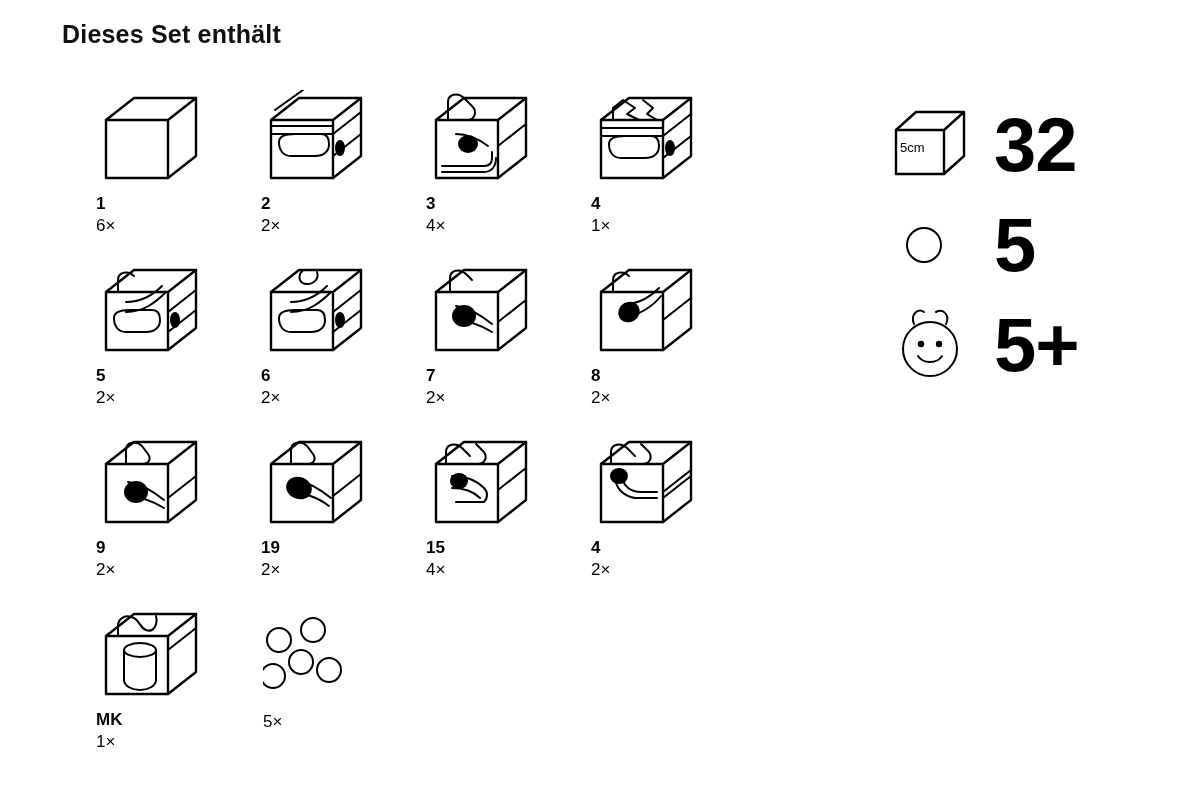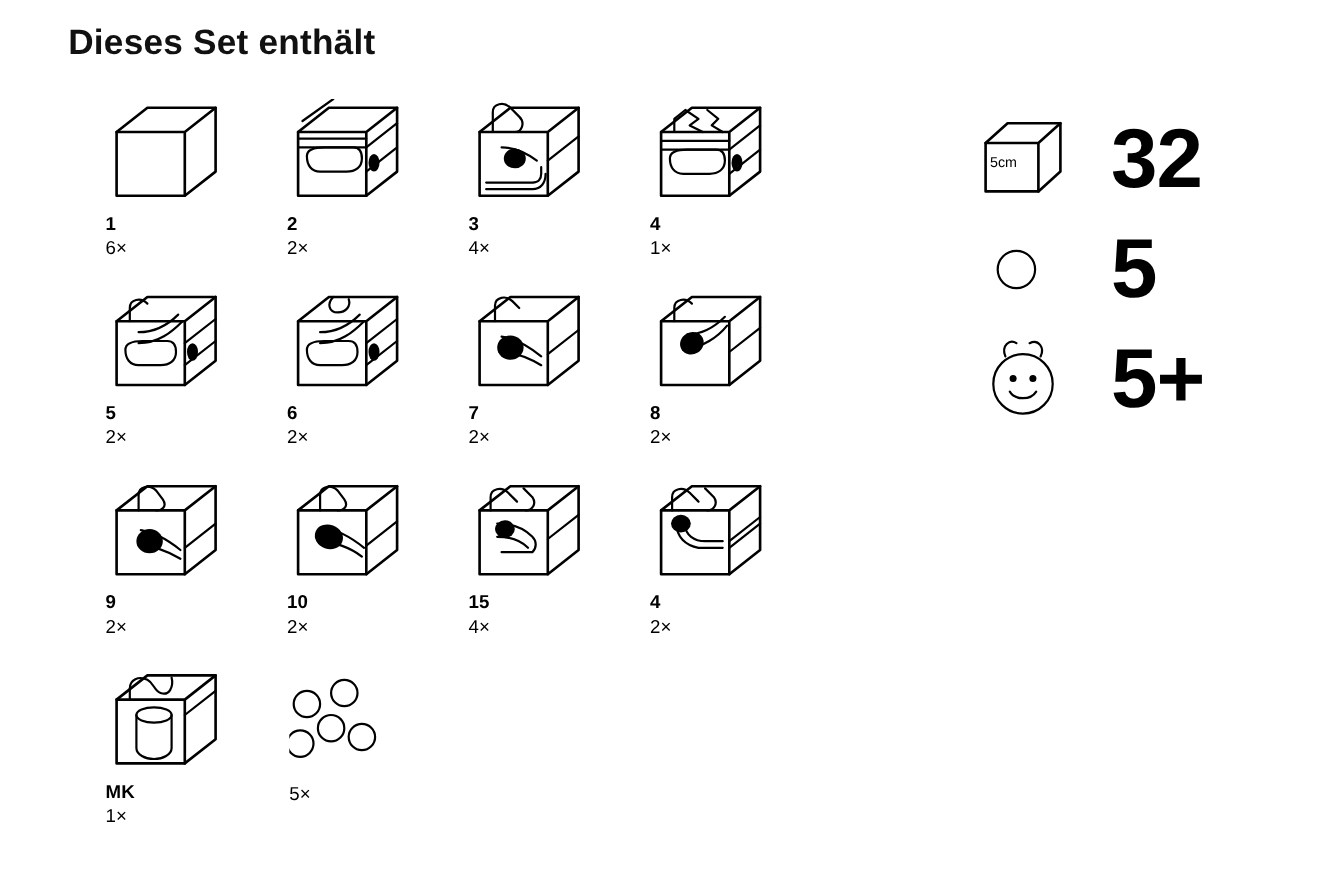--- a/index.html
+++ b/index.html
@@ -12,21 +12,21 @@
     background: #ffffff;
     font-family: "Liberation Sans", sans-serif;
     color: #000000;
     overflow: hidden;
     position: relative;
   }
   #page-title {
     position: absolute;
     left: 62px;
     top: 20px;
-    font-size: 32px;
+    font-size: 25px;
     font-weight: bold;
     letter-spacing: 0.2px;
     color: #111111;
   }
 
   
   #parts-grid {
     position: absolute;
     left: 96px;
     top: 90px;
@@ -74,21 +74,21 @@
     width: 96px;
     display: flex;
     align-items: center;
     justify-content: flex-start;
   }
   .spec-value {
     font-size: 76px;
     font-weight: bold;
     line-height: 0.9;
     letter-spacing: -1px;
-    margin-left: 24px;
+    margin-left: 8px;
   }
   .cube-size-text {
     font-size: 13px;
   }
 
   svg { display: block; }
   .ln { fill: none; stroke: #000; stroke-width: 2.4; stroke-linejoin: round; stroke-linecap: round; }
   .ln-thin { fill: none; stroke: #000; stroke-width: 2; stroke-linejoin: round; stroke-linecap: round; }
   .fill-w { fill: #ffffff; stroke: #000; stroke-width: 2.4; stroke-linejoin: round; }
   .fill-b { fill: #000000; stroke: none; }
@@ -258,21 +258,21 @@
         <svg width="110" height="100" viewBox="0 0 110 100">
           <path class="fill-w" d="M10,30 L38,8 L100,8 L100,66 L72,88 L10,88 Z"></path>
           <path class="ln" d="M10,30 L72,30 L72,88 M72,30 L100,8"></path>
           <path class="ln-thin" d="M30,30 L30,16 C30,8 40,6 46,12 L52,20 C56,26 52,30 46,30"></path>
           <path class="ln-thin" d="M34,46 C48,48 60,56 70,64"></path>
           <path class="ln-thin" d="M28,58 C42,58 58,64 68,72"></path>
           <ellipse class="fill-b" cx="38" cy="54" rx="13" ry="11" transform="rotate(20 38 54)"></ellipse>
           <path class="ln-thin" d="M72,62 L100,40"></path>
         </svg>
       </div>
-      <div class="part-label">10</div>
+      <div class="part-label">19</div>
       <div class="part-count">2×</div>
     </div>
 
     <div class="part-cell">
       <div class="part-art">
         <svg width="110" height="100" viewBox="0 0 110 100">
           <path class="fill-w" d="M10,30 L38,8 L100,8 L100,66 L72,88 L10,88 Z"></path>
           <path class="ln" d="M10,30 L72,30 L72,88 M72,30 L100,8"></path>
           <path class="ln-thin" d="M20,30 L20,18 C20,10 30,8 36,14 L44,22"></path>
           <path class="ln-thin" d="M50,10 L58,18 C62,24 58,30 52,30"></path>

